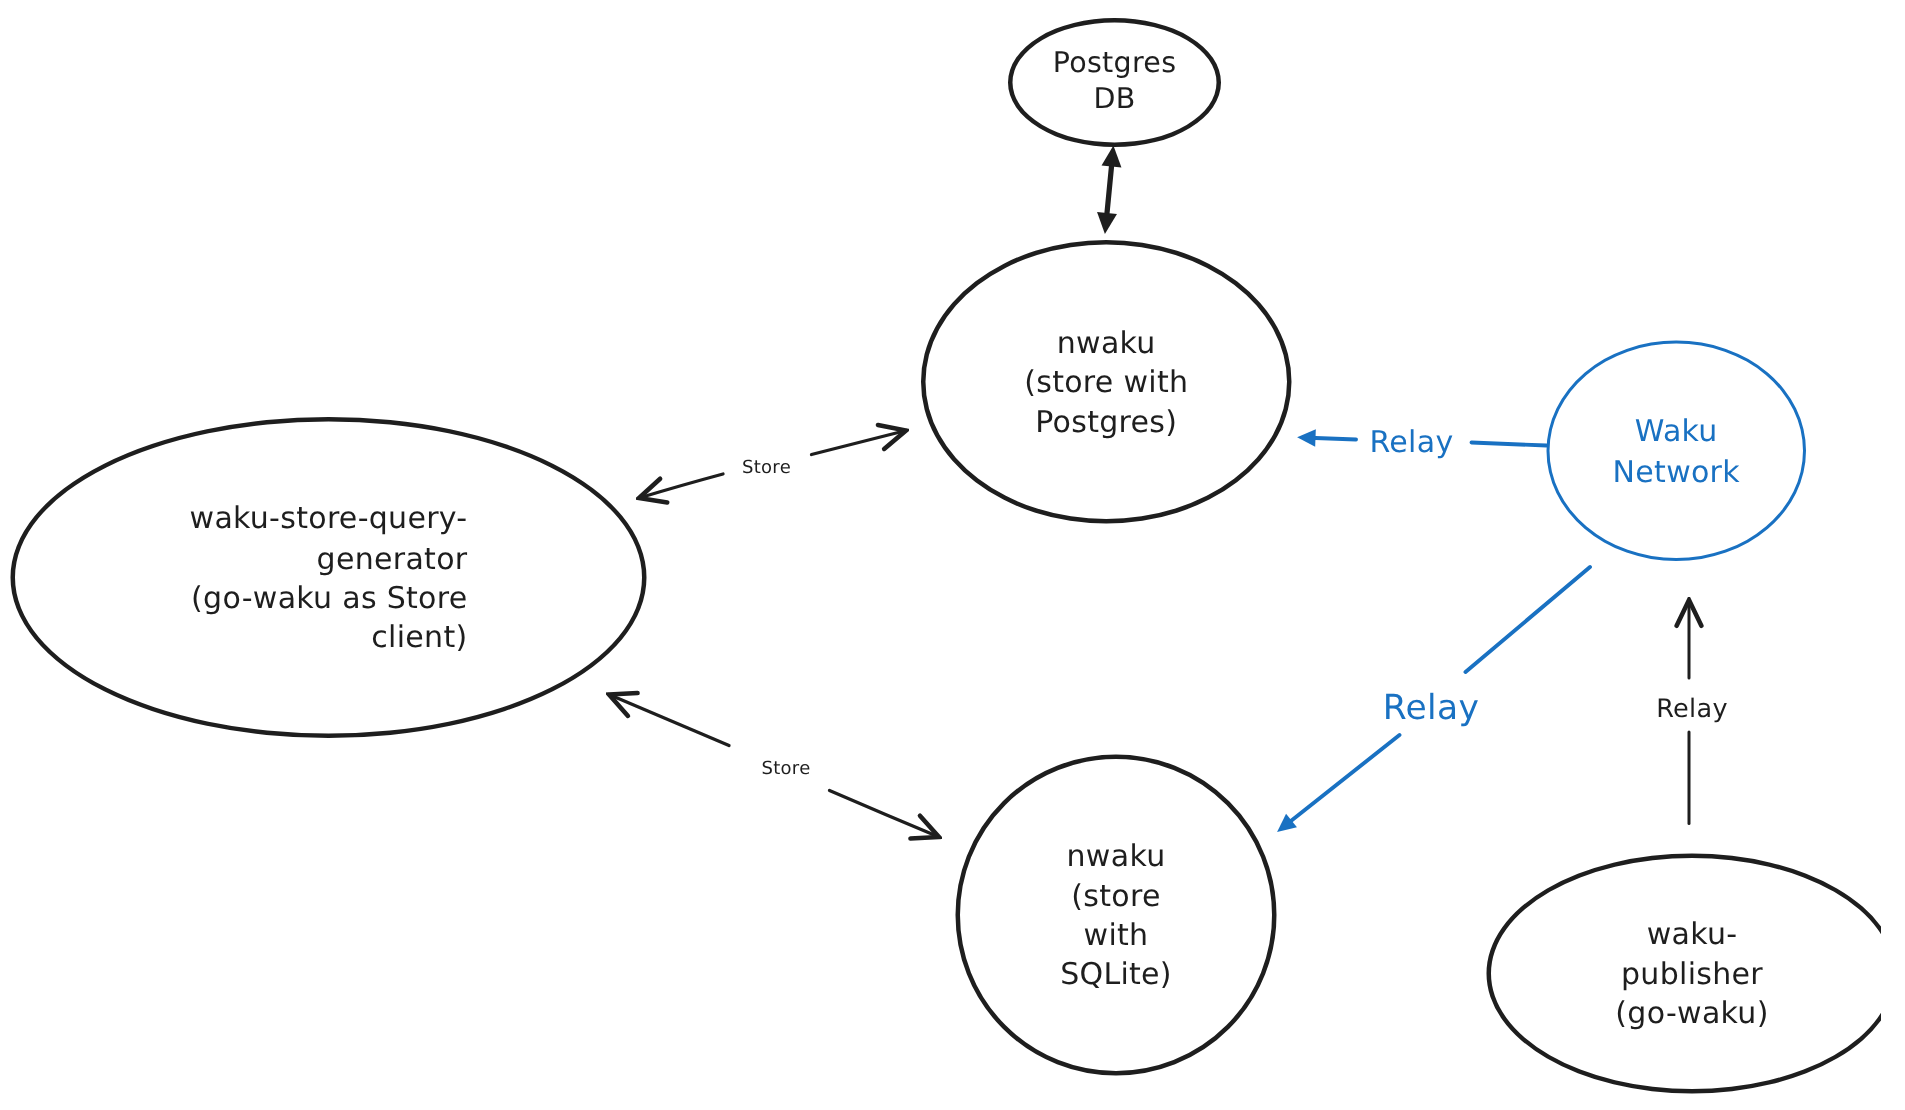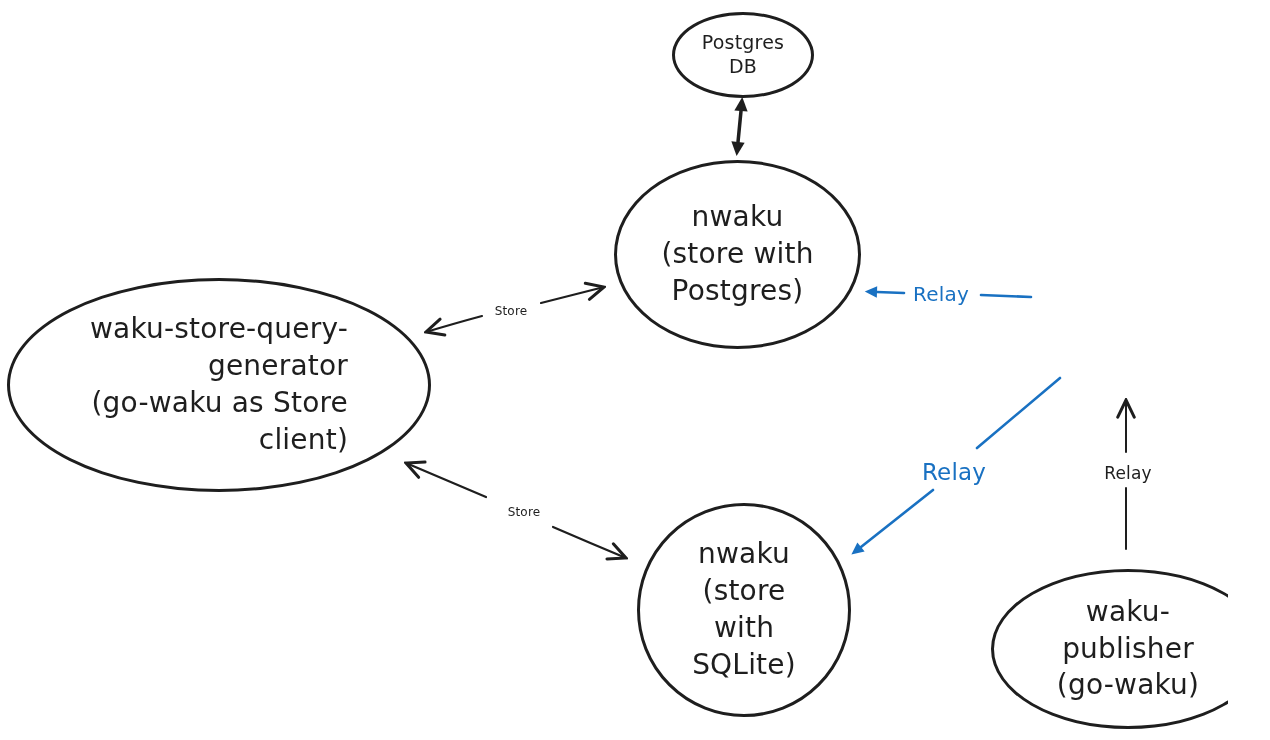--- a/index.html
+++ b/index.html
@@ -3,35 +3,36 @@
 <meta charset="utf-8">
 <style>
   html,body{margin:0;padding:0;background:#ffffff;}
   .canvas{
     position:relative;
     width:1228px;height:740px;
     background:#ffffff;
     font-family:"DejaVu Sans","Liberation Sans",sans-serif;
     color:#1e1e1e;
     overflow:hidden;
+    padding-left:26px;
   }
   .arrows{position:absolute;left:0;top:0;width:1270px;height:740px;}
   .node{
     position:absolute;
     border:3px solid #1e1e1e;
     border-radius:50%;
     display:flex;align-items:center;justify-content:center;
     text-align:center;
     background:transparent;
     box-sizing:border-box;
   }
   .node .lbl{
     white-space:pre-line;
     line-height:1.32;
-    font-size:28px;
+    font-size:20px;
     letter-spacing:.2px;
   }
   .n-postgres-db{left:672px;top:12px;width:142px;height:86px;}
   .n-postgres-db .lbl{font-size:19px;line-height:1.25;}
   .n-nwaku-postgres{left:614px;top:160px;width:247px;height:189px;}
   .n-query-generator{left:7px;top:278px;width:424px;height:214px;text-align:right;}
   .n-waku-network{left:1031px;top:227px;width:173px;height:147px;border-color:#1971c2;border-width:2.5px;color:#1971c2;}
   .n-nwaku-sqlite{left:637px;top:503px;width:214px;height:214px;}
   .n-waku-publisher{left:991px;top:569px;width:274px;height:160px;}
   .edge-label{
@@ -116,20 +117,24 @@
 Postgres)</span>
   </div>
 
   <div class="node n-query-generator">
     <span class="lbl">waku-store-query-
 generator
 (go-waku as Store
 client)</span>
   </div>
 
+  <div class="node n-waku-network">
+    <span class="lbl">Waku
+Network</span>
+  </div>
 
   <div class="node n-nwaku-sqlite">
     <span class="lbl">nwaku
 (store
 with
 SQLite)</span>
   </div>
 
   <div class="node n-waku-publisher">
     <span class="lbl">waku-

